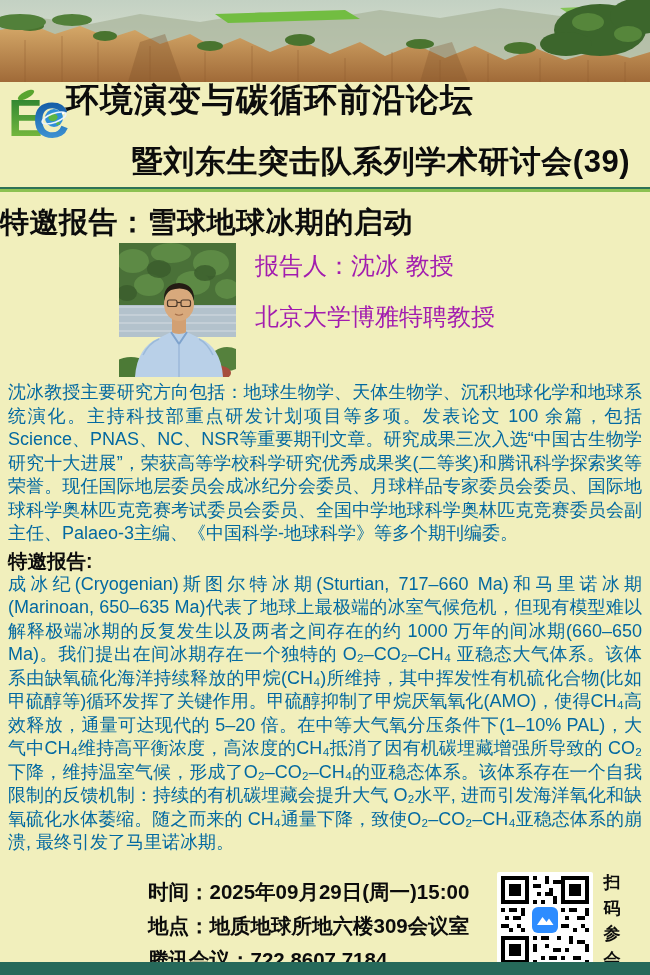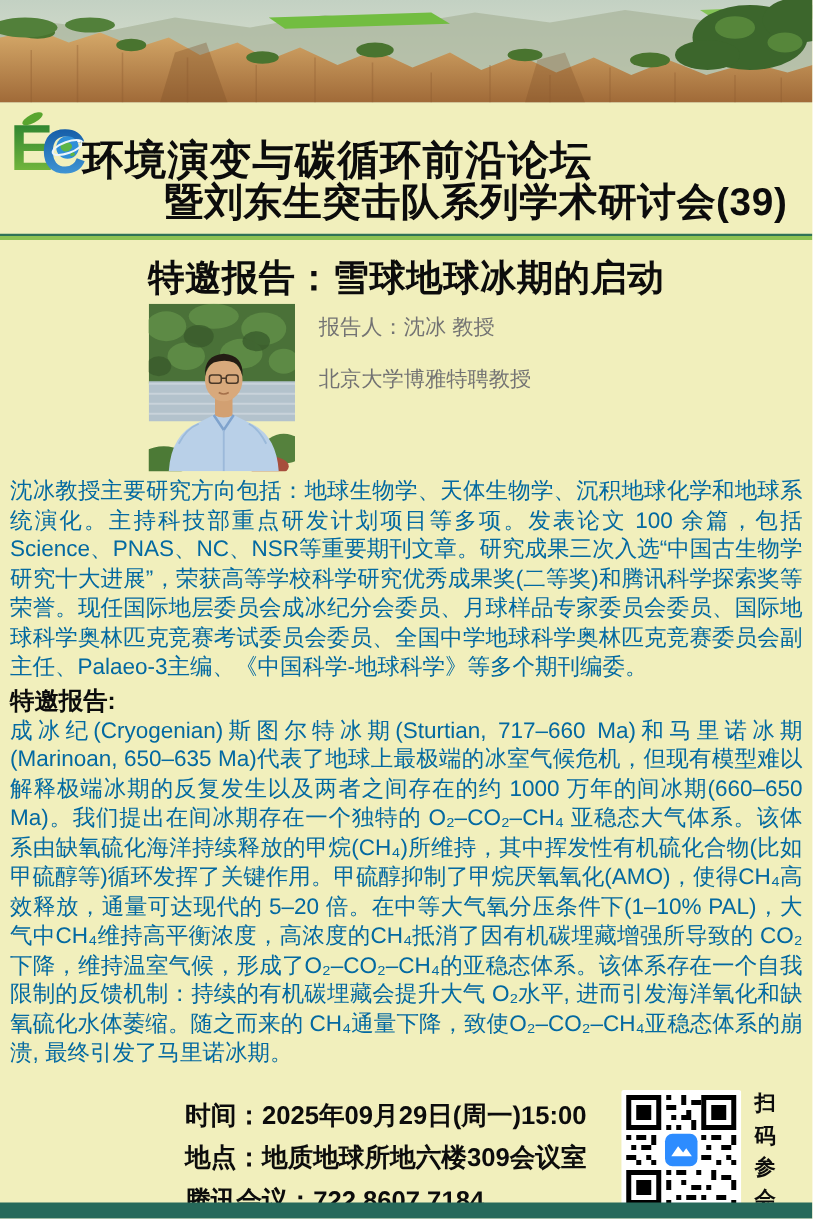--- a/index.html
+++ b/index.html
@@ -7,38 +7,38 @@
     position:relative;width:650px;height:975px;overflow:hidden;
     background:#f1efbc;
     font-family:"Liberation Sans", sans-serif;
     color:#111;
   }
   
   .banner{position:absolute;left:0;top:0;width:650px;height:82px;display:block;}
   
   .logo{position:absolute;left:8px;top:88px;width:62px;height:58px;}
   .header-line1{
-    position:absolute;left:66px;top:106px;
+    position:absolute;left:66px;top:78px;
     font-size:33px;font-weight:bold;letter-spacing:1px;white-space:nowrap;color:#0c0c0c;
   }
   .header-line2{
     position:absolute;right:20px;top:141px;
     font-size:31px;font-weight:bold;letter-spacing:0.5px;white-space:nowrap;color:#0c0c0c;
   }
   .divider{
     position:absolute;left:0;top:187px;width:650px;height:5px;
     background:linear-gradient(to bottom,#2f7257 0%,#2f7257 40%,#8cc152 40%,#8cc152 100%);
   }
   
   .talk-title{
-    position:absolute;left:0;top:203px;width:650px;text-align:center;
+    position:absolute;left:0;top:203px;width:650px;
     font-size:29px;font-weight:900;letter-spacing:0.5px;color:#0c0c0c;white-space:nowrap;
   }
   .speaker-photo{position:absolute;left:119px;top:243px;width:117px;height:134px;display:block;}
-  .speaker-info{position:absolute;left:255px;top:250px;font-size:17px;color:#737373;}
+  .speaker-info{position:absolute;left:255px;top:250px;font-size:24px;color:#a21caf;}
   .speaker-info div{margin-bottom:19px;white-space:nowrap;}
   
   .content{position:absolute;left:8px;top:381px;width:634px;}
   .sec-h{font-size:19.5px;font-weight:bold;line-height:24px;color:#0c0c0c;}
   .para{
     font-size:18px;line-height:23.5px;text-align:justify;color:#0369a1;
     text-justify:inter-ideograph;
   }
   .abstract-h{margin-top:3px;}
   

